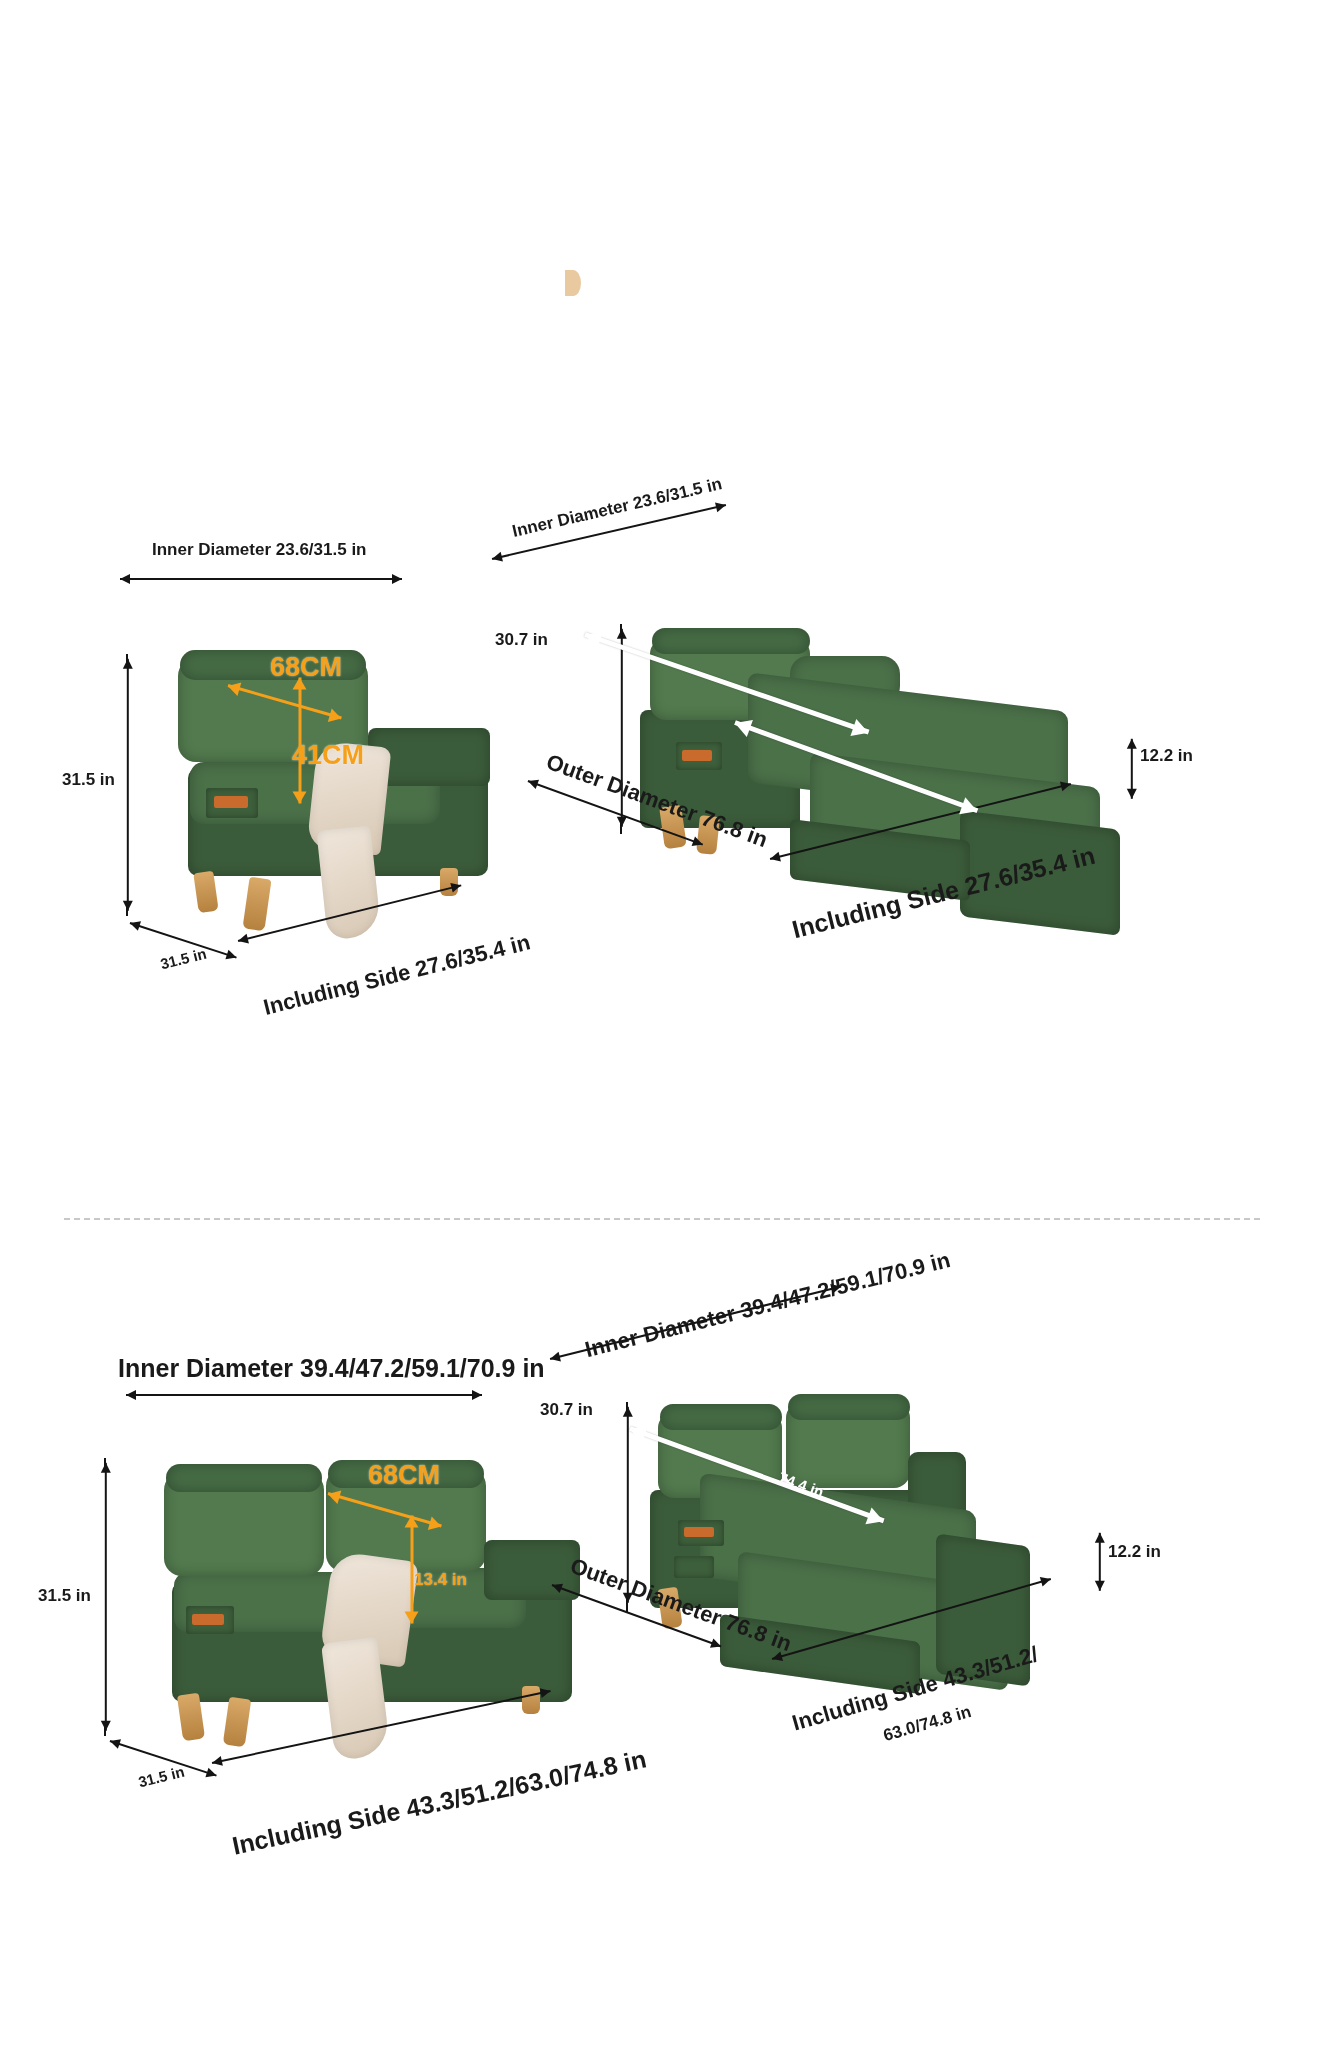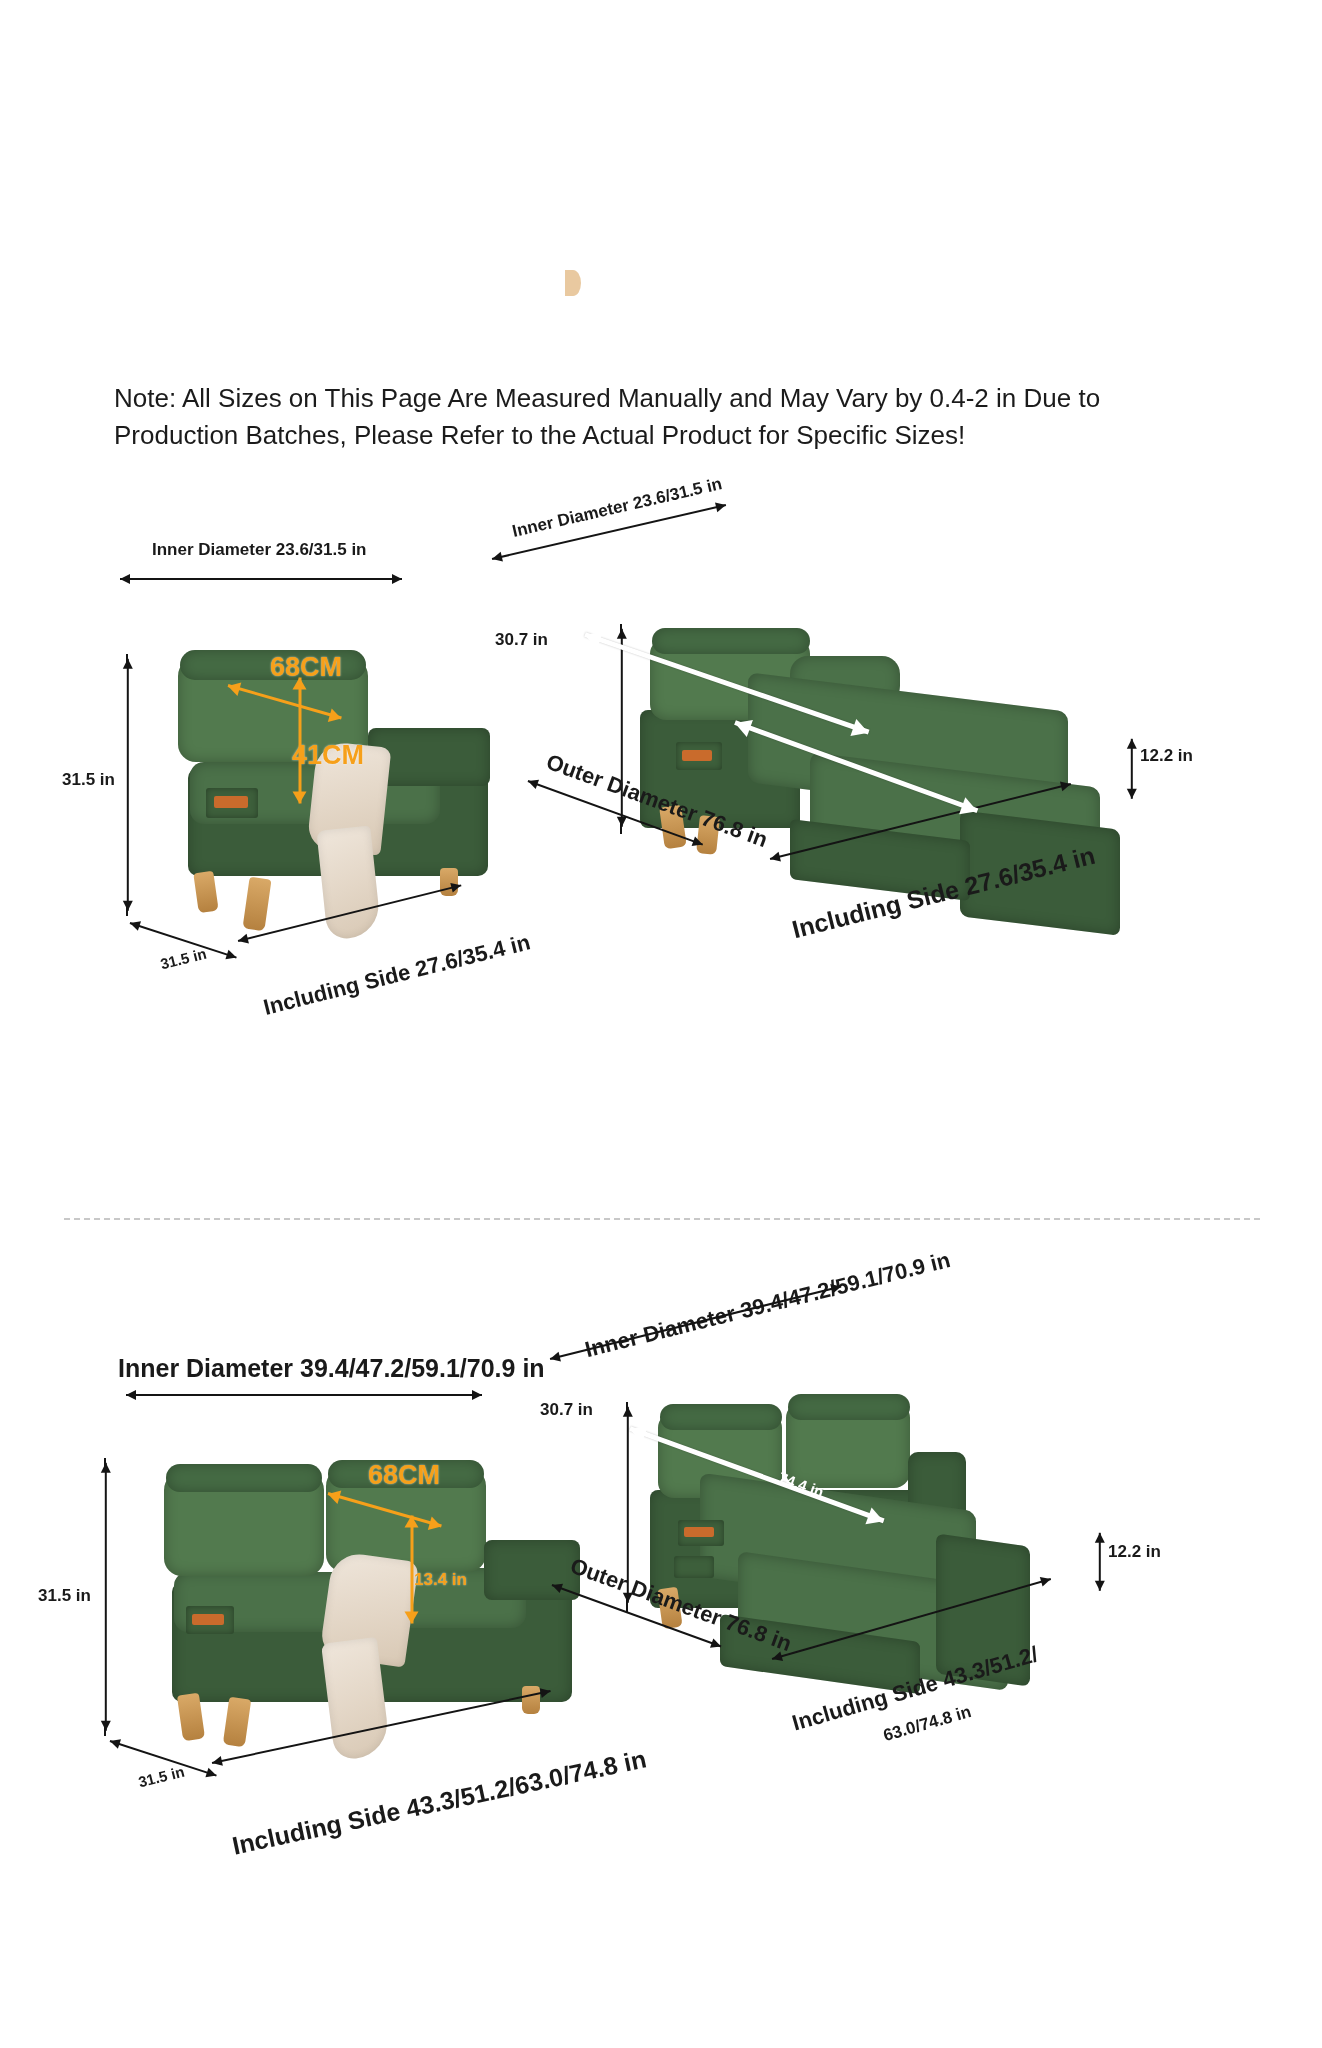--- a/index.html
+++ b/index.html
@@ -194,21 +194,20 @@
     background: #c96b2c;
     border-radius: 2px;
   }
 </style>
 </head>
 <body>
 
 <div class="page">
 
   <div class="title-dot"></div>
-  <div class="note">Note: All Sizes on This Page Are Measured Manually and May Vary by 0.4-2 in Due to Production Batches, Please Refer to the Actual Product for Specific Sizes!</div>
 
   <div class="panel" style="left:140px; top:640px; width:480px; height:420px;">
 
     <div class="sofa">
 
       <div class="cush dark" style="left:48px; top:128px; width:300px; height:108px; border-radius:10px;"></div>
 
       <div class="cush mid tufted" style="left:50px; top:122px; width:250px; height:62px;"></div>
 
       <div class="cush light tufted" style="left:38px; top:18px; width:190px; height:104px; border-radius:18px;"></div>

